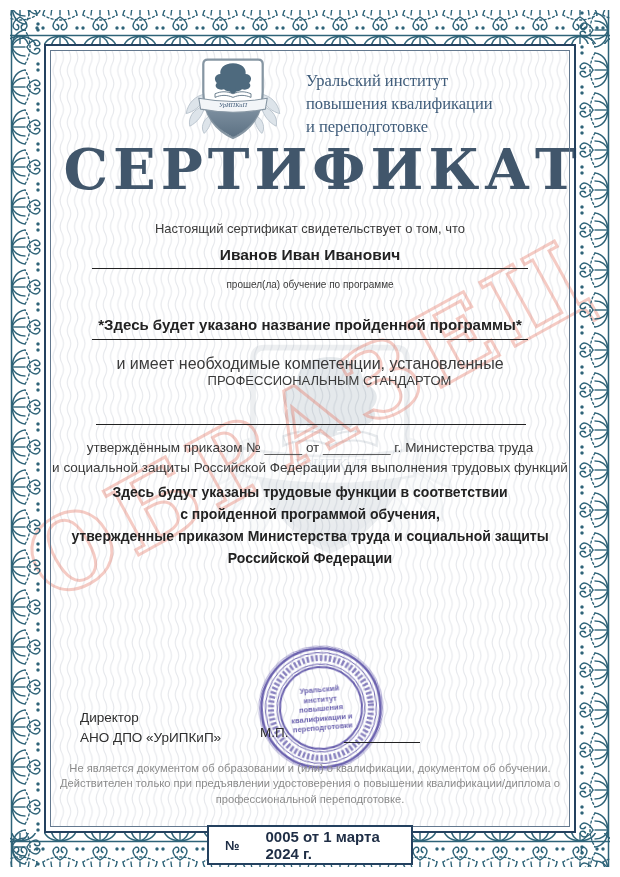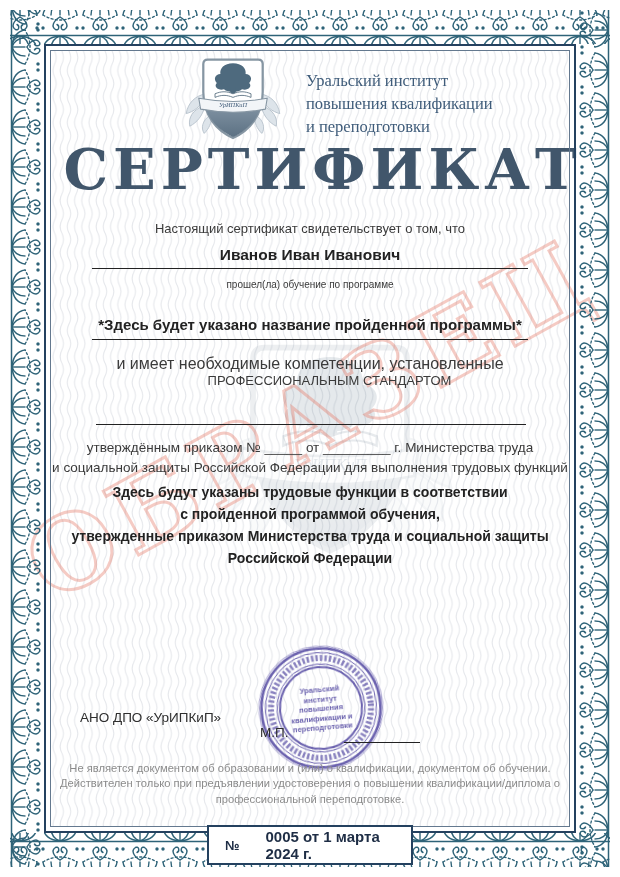--- a/index.html
+++ b/index.html
@@ -113,21 +113,21 @@
   <div class="sample-watermark">ОБРАЗЕЦ</div>
 
   <div class="content">
 
     <svg class="abs logo" viewBox="0 0 120 100">
       <use href="#crest"></use>
     </svg>
     <div class="abs institute">
       <div>Уральский институт</div>
       <div>повышения квалификации</div>
-      <div>и переподготовки</div>
+      <div>и переподготовке</div>
     </div>
 
     <div class="abs center title">СЕРТИФИКАТ</div>
 
     <div class="abs center intro">Настоящий сертификат свидетельствует о том, что</div>
     <div class="abs center holder">Иванов Иван Иванович</div>
     <div class="abs rule rule1"></div>
     <div class="abs center training">прошел(ла) обучение по программе</div>
     <div class="abs center program">*Здесь будет указано название пройденной программы*</div>
     <div class="abs rule rule2"></div>
@@ -155,20 +155,21 @@
       <circle cx="65" cy="65" r="41" stroke-width="2"></circle>
     </g>
     <text class="stamp-text" x="65" y="49">Уральский</text>
     <text class="stamp-text" x="65" y="58.5">институт</text>
     <text class="stamp-text" x="65" y="68">повышения</text>
     <text class="stamp-text" x="65" y="77.5">квалификации и</text>
     <text class="stamp-text" x="65" y="87">переподготовки</text>
   </svg>
 
   <div class="abs director">
+    <div>Директор</div>
     <div>АНО ДПО «УрИПКиП»</div>
   </div>
   <div class="abs mp">М.П.</div>
   <div class="abs sig-line"></div>
 
   <div class="abs disclaimer">
     <div>Не является документом об образовании и (или) о квалификации, документом об обучении.</div>
     <div>Действителен только при предъявлении удостоверения о повышении квалификации/диплома о</div>
     <div>профессиональной переподготовке.</div>
   </div>

